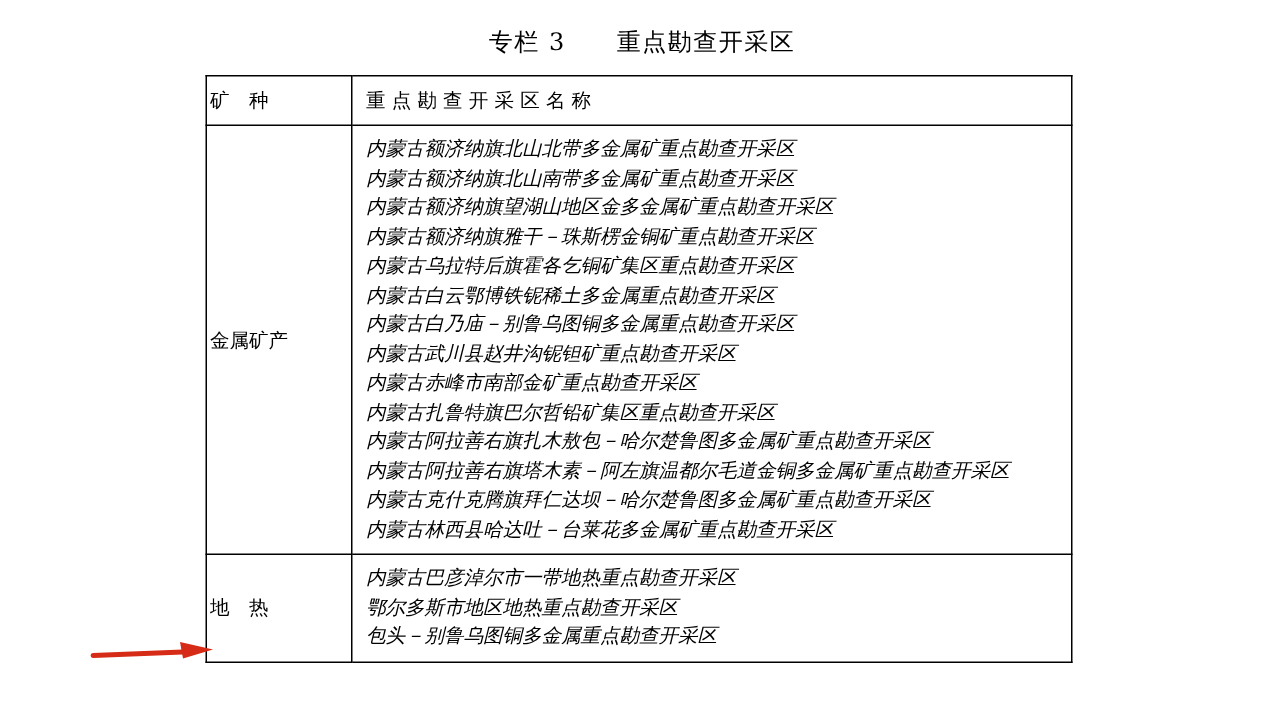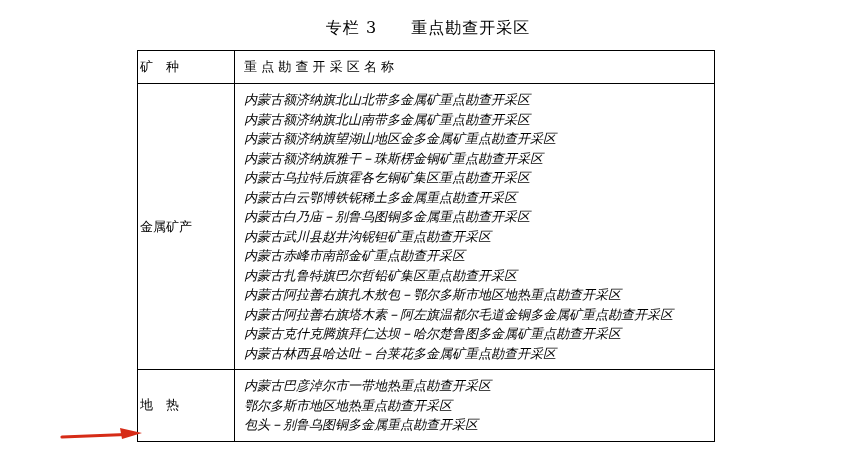--- a/index.html
+++ b/index.html
@@ -110,21 +110,21 @@
               <li>内蒙古额济纳旗北山北带多金属矿重点勘查开采区</li>
               <li>内蒙古额济纳旗北山南带多金属矿重点勘查开采区</li>
               <li>内蒙古额济纳旗望湖山地区金多金属矿重点勘查开采区</li>
               <li>内蒙古额济纳旗雅干－珠斯楞金铜矿重点勘查开采区</li>
               <li>内蒙古乌拉特后旗霍各乞铜矿集区重点勘查开采区</li>
               <li>内蒙古白云鄂博铁铌稀土多金属重点勘查开采区</li>
               <li>内蒙古白乃庙－别鲁乌图铜多金属重点勘查开采区</li>
               <li>内蒙古武川县赵井沟铌钽矿重点勘查开采区</li>
               <li>内蒙古赤峰市南部金矿重点勘查开采区</li>
               <li>内蒙古扎鲁特旗巴尔哲铅矿集区重点勘查开采区</li>
-              <li>内蒙古阿拉善右旗扎木敖包－鄂尔多斯市地区地热重点勘查开采区</li>
+              <li>内蒙古阿拉善右旗扎木敖包－哈尔楚鲁图多金属矿重点勘查开采区</li>
               <li>内蒙古阿拉善右旗塔木素－阿左旗温都尔毛道金铜多金属矿重点勘查开采区</li>
               <li>内蒙古克什克腾旗拜仁达坝－哈尔楚鲁图多金属矿重点勘查开采区</li>
               <li>内蒙古林西县哈达吐－台莱花多金属矿重点勘查开采区</li>
             </ul>
           </td>
         </tr>
 
 
         <tr>
           <td class="col-label">地　热</td>

